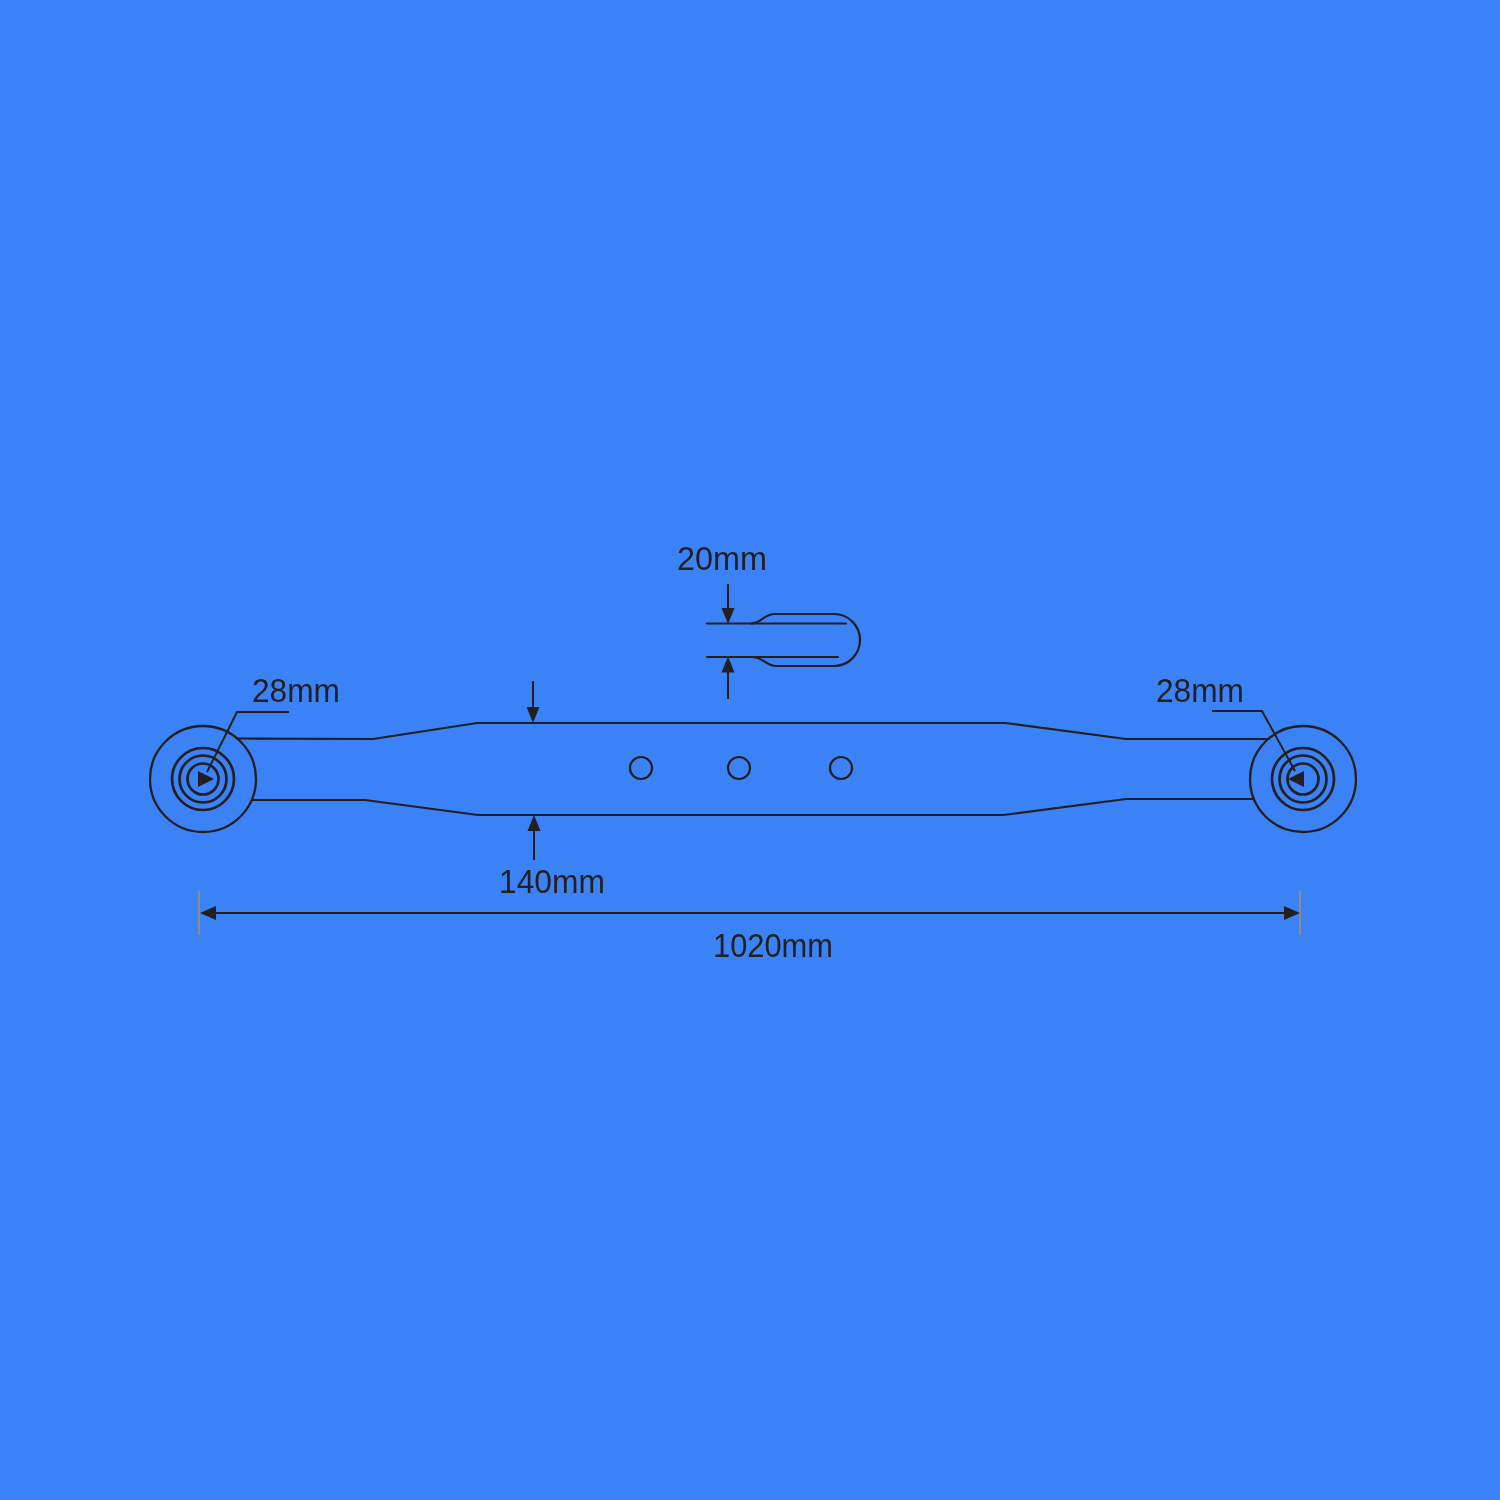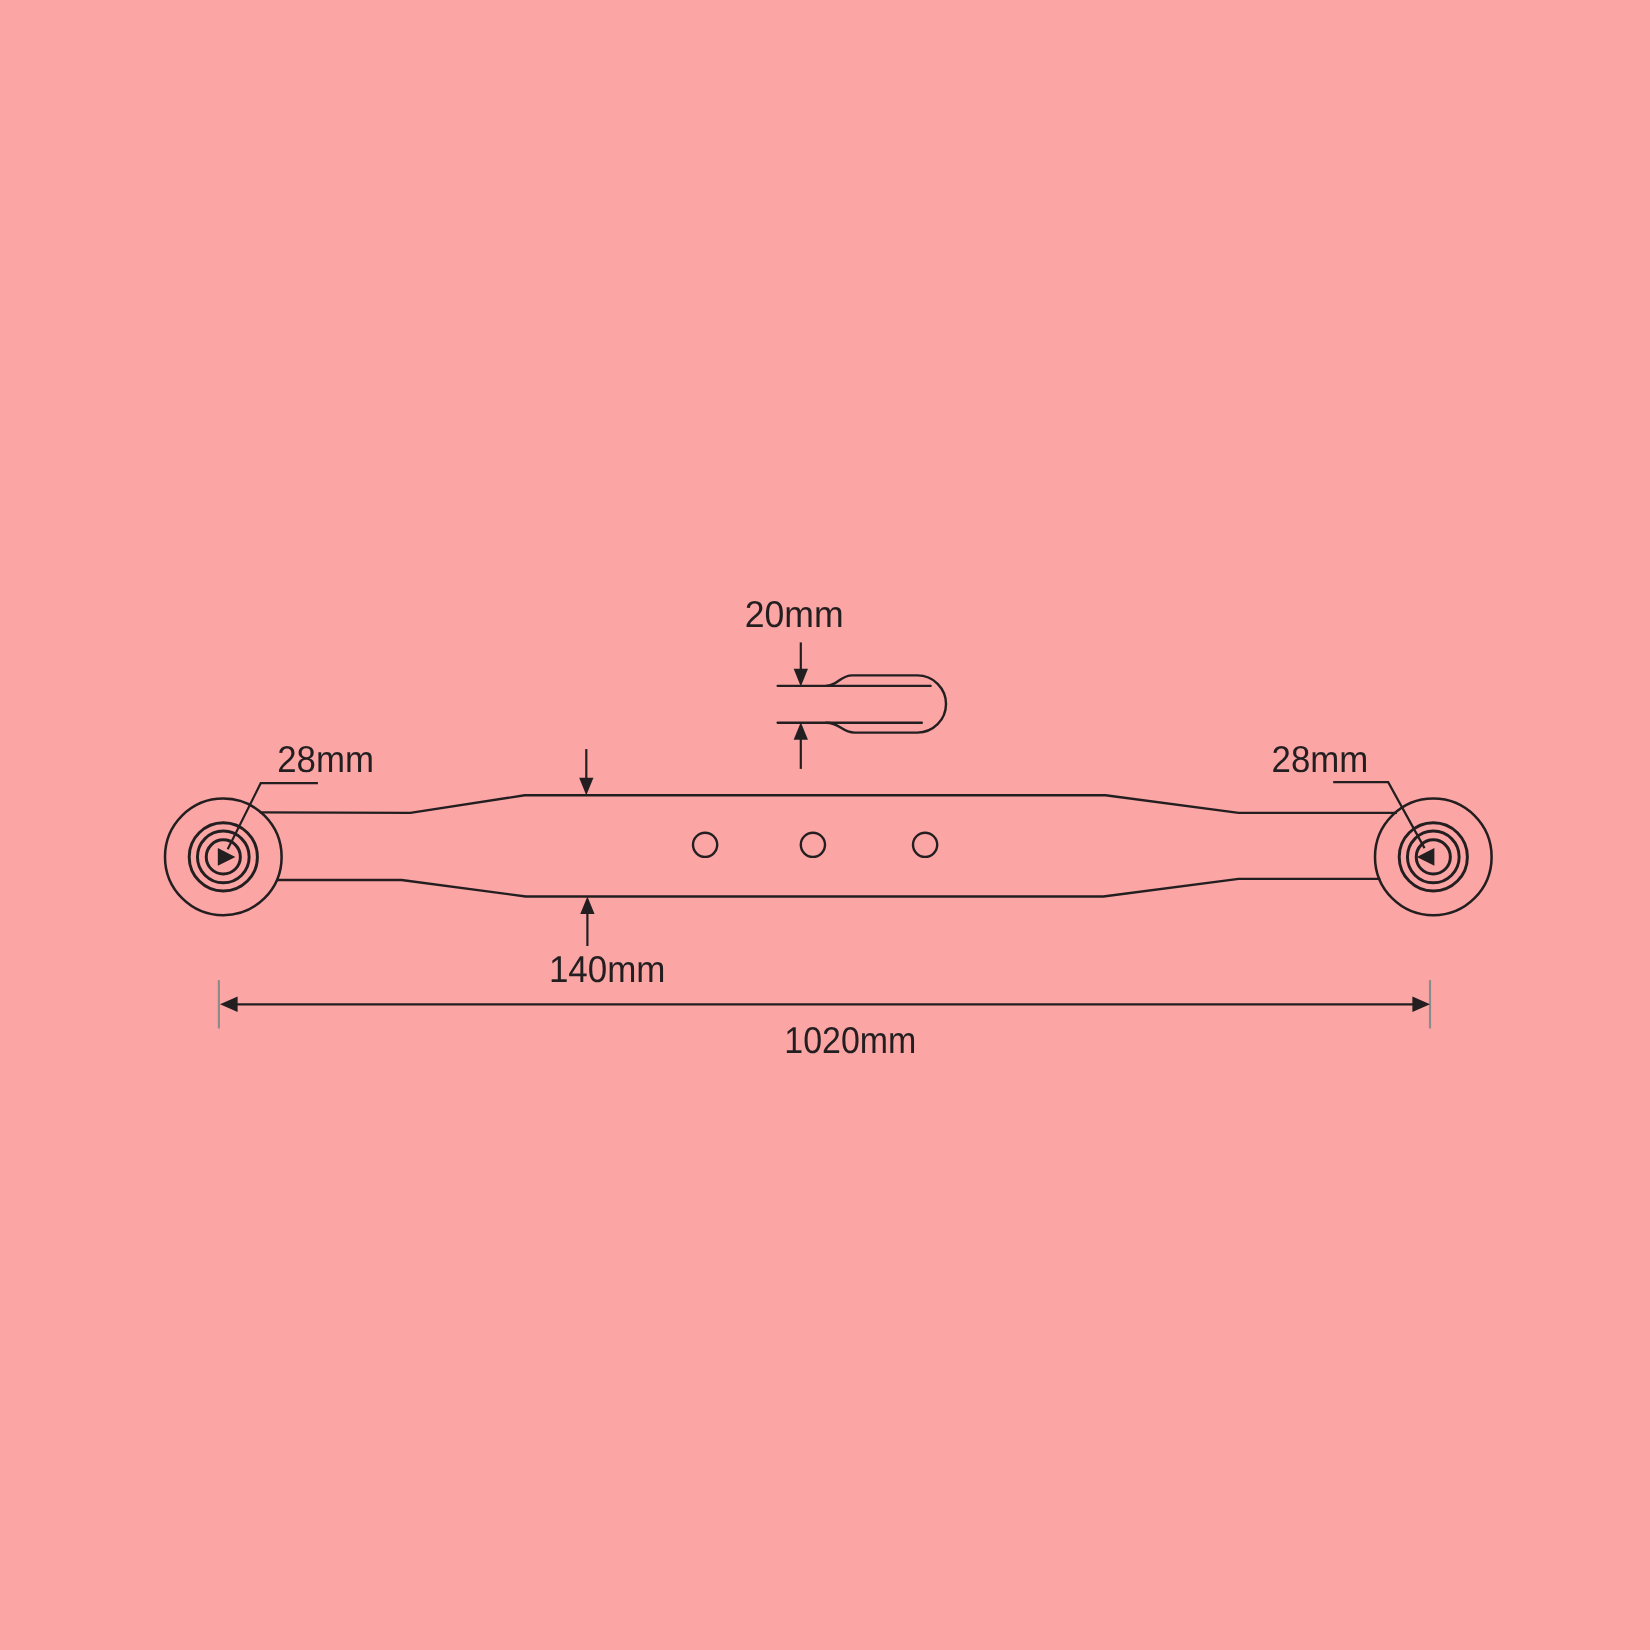--- a/index.html
+++ b/index.html
@@ -4,21 +4,21 @@
 <style>
   html, body {
     margin: 0;
     padding: 0;
     background: #ffffff;
   }
   .canvas {
     position: relative;
     width: 1500px;
     height: 1500px;
-    background: #fca5a5;
+    background: #3b82f6;
     overflow: hidden;
   }
   svg { display: block; }
   .outline {
     fill: none;
     stroke: #231f20;
     stroke-width: 2.2;
     stroke-linecap: round;
     stroke-linejoin: round;
   }

